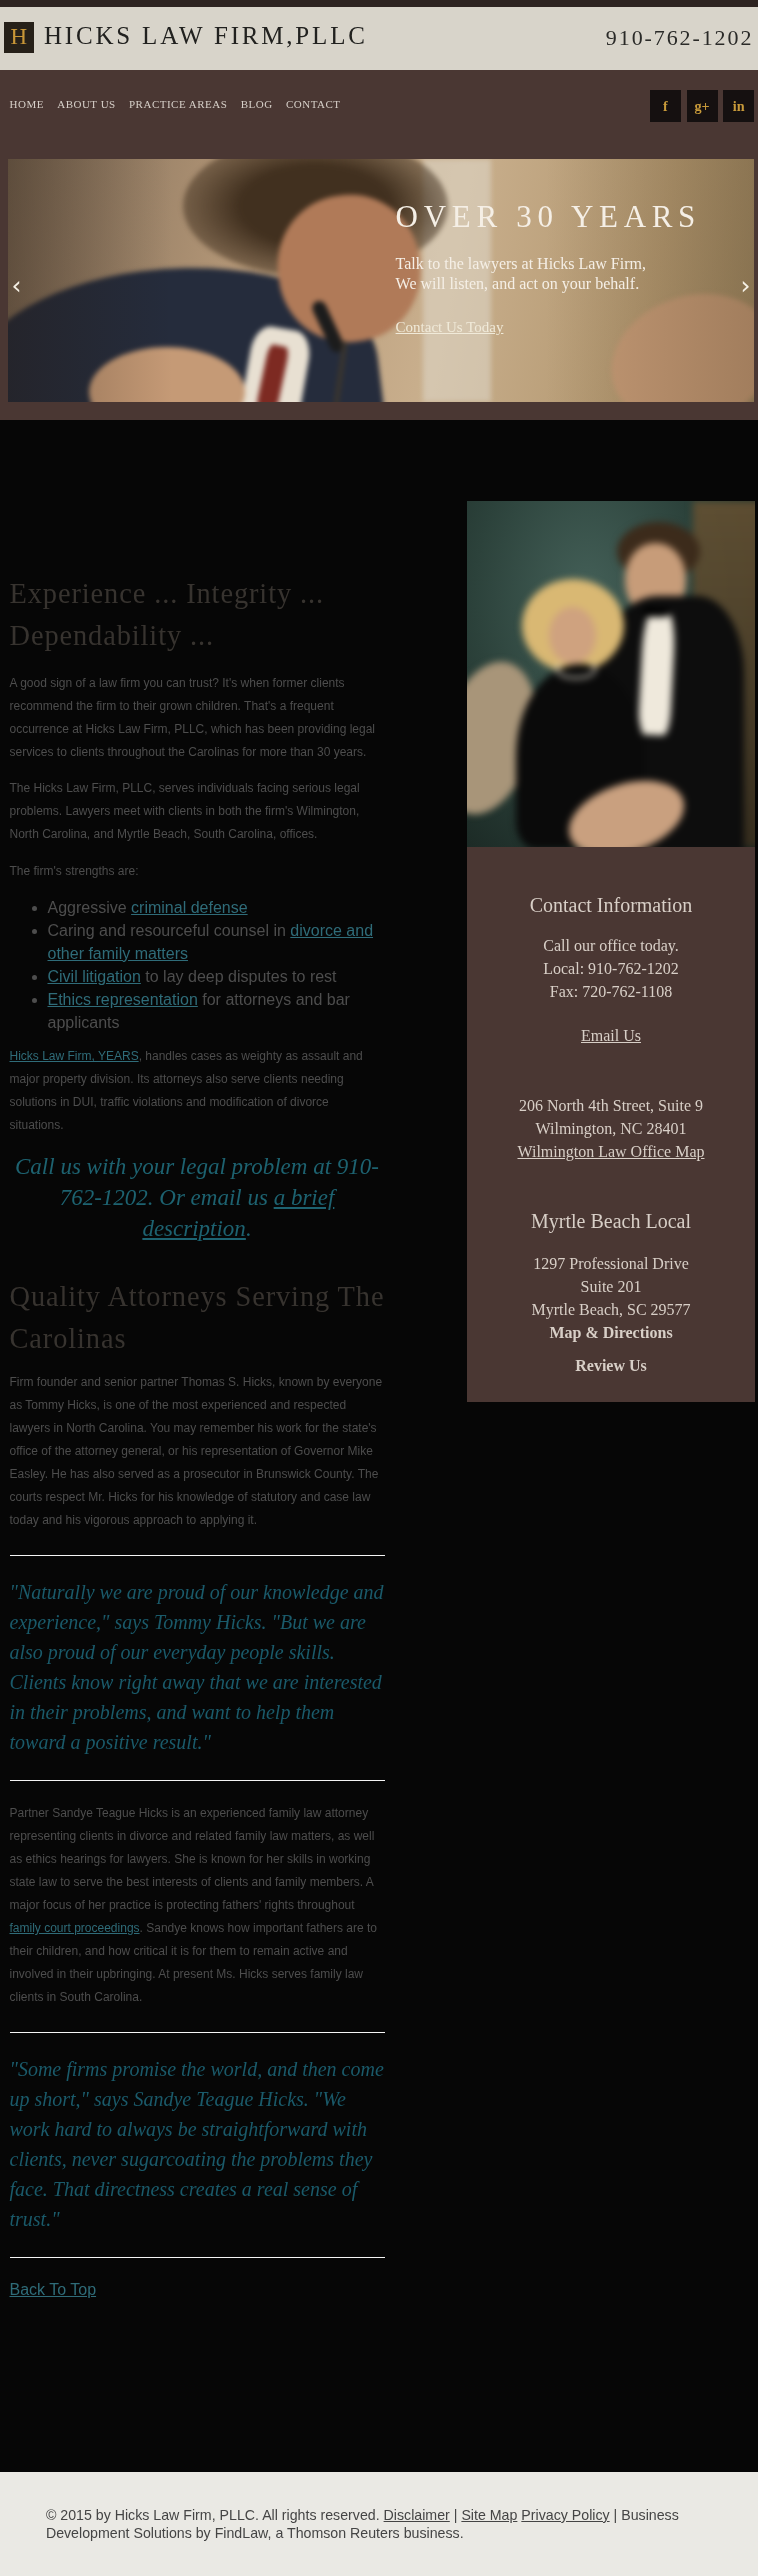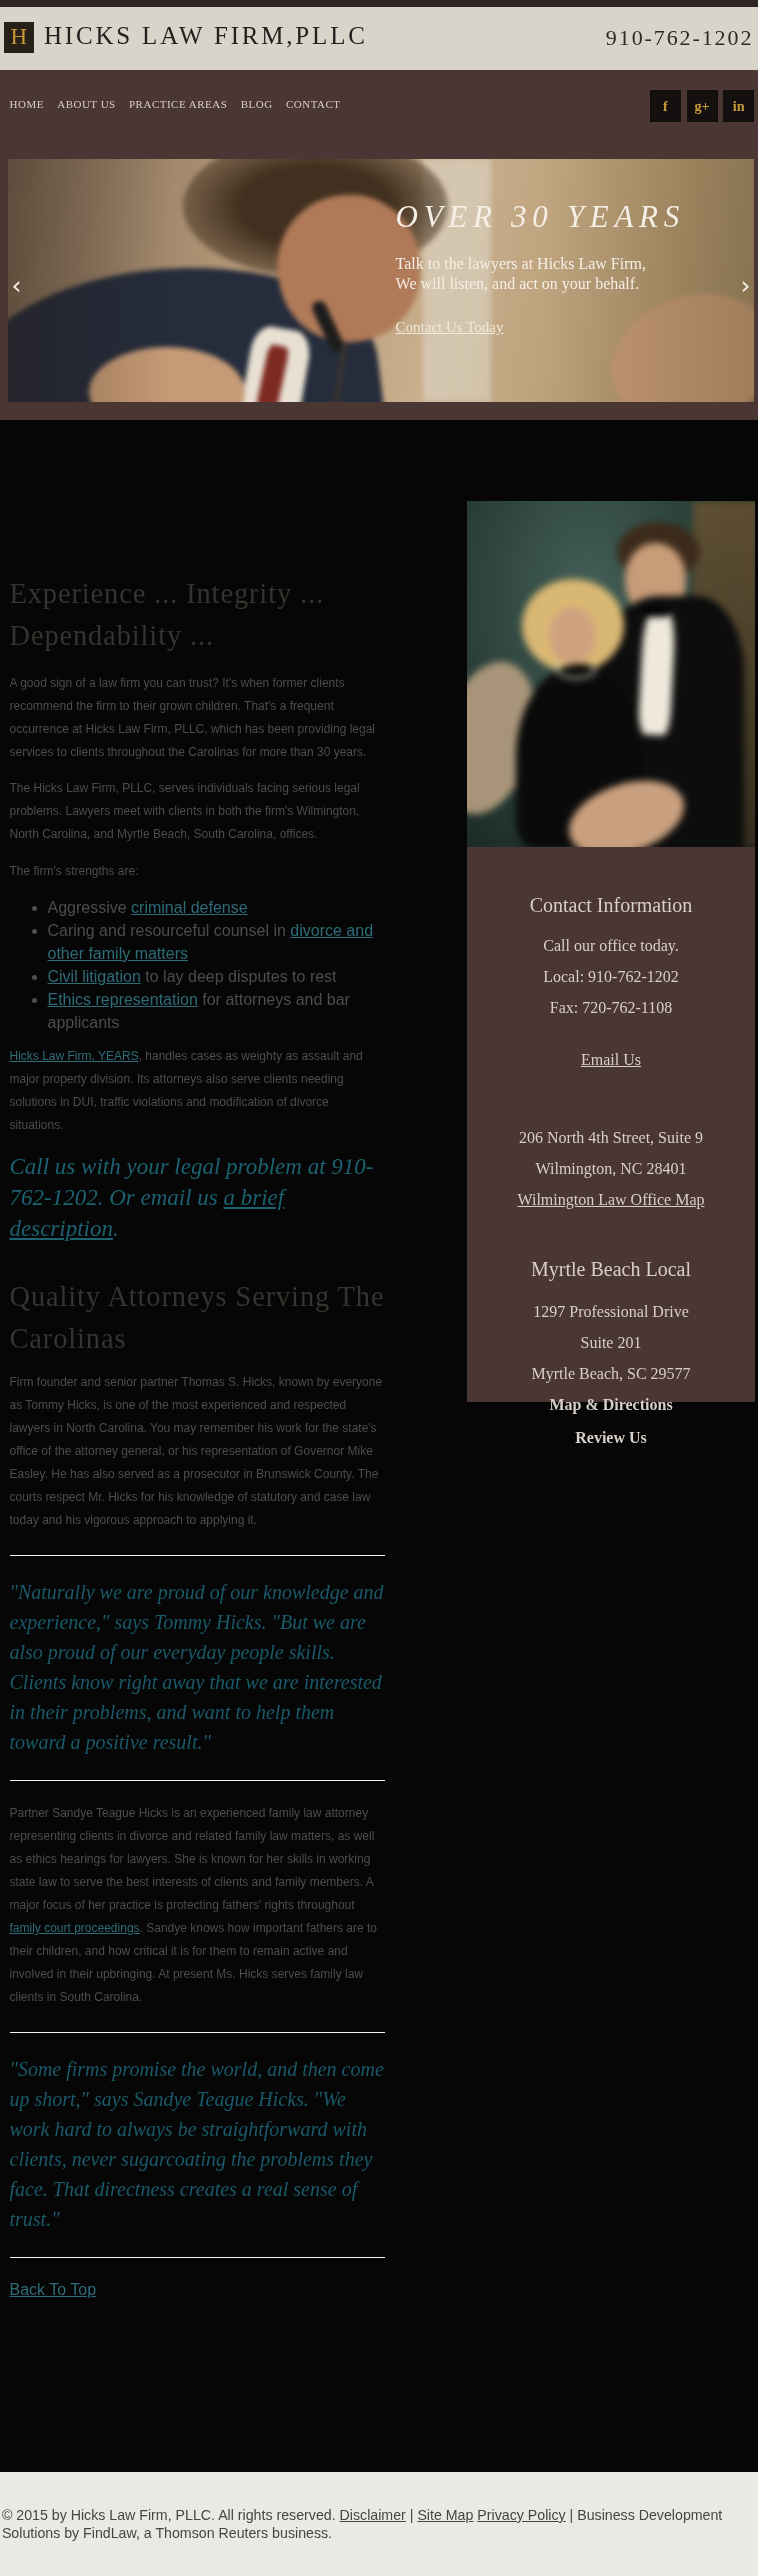--- a/index.html
+++ b/index.html
@@ -46,42 +46,42 @@
   .hr-tie    { left:254px; top:186px; width:21px; height:68px; background:#7d2a22; transform:rotate(12deg); border-radius:20%; }
   .hr-mic    { left:313px; top:140px; width:14.2px; height:55px; background:#1c1c1c; border-radius:7.6px; transform:rotate(-25deg); }
   .hr-stand  { left:330px; top:182px; width:4.7px; height:66px; background:#3a352e; transform:rotate(8deg); }
   .hr-strip  { left:415px; top:0; width:68px; height:243px; background:rgba(226,221,210,0.5); }
   .hr-hand-r { left:602px; top:137px; width:166px; height:128px; background:#c59a76; border-radius:50%; transform:rotate(-18deg); }
   .hr-hand-l { left:81px; top:188px; width:156px; height:90px; background:#c59a76; border-radius:50%; }
   .hero-vignette { position:absolute; inset:0;
     background:linear-gradient(to right, rgba(35,22,12,0.35), rgba(0,0,0,0) 22%, rgba(0,0,0,0) 72%, rgba(70,52,28,0.28)); }
   .hero-text { position:absolute; left:388px; top:40px; width:351px; color:#f5efe6; }
   .hero-title { font-family:"Liberation Serif",serif; font-size:31px; letter-spacing:5.7px;
-    white-space:nowrap; margin:0 0 19px 0; font-weight:normal;font-style:italic; }
+    white-space:nowrap; margin:0 0 19px 0; font-weight:normal; }
   .hero-sub { font-family:"Liberation Serif",serif; font-size:16px; line-height:20px; margin:0 0 24px 0; }
   .hero-cta { font-family:"Liberation Serif",serif; font-size:15px; color:#f0ead9;
     text-decoration:underline; cursor:pointer; }
   .chev { position:absolute; top:114px; color:#f5f0e5; font-size:25px; line-height:25px;
     cursor:pointer; font-family:"DejaVu Sans",sans-serif; }
   .chev-left { left:3.8px; }
   .chev-right { left:733px; }
 
   
   .main { position:absolute; top:421px; left:0; width:758px; height:2051px; background:#060606; overflow:hidden; }
   .left-col { position:absolute; left:9.5px; top:0; width:375px; padding-top:152px; }
   .h-big { font-family:"Liberation Serif",serif; font-weight:normal; font-size:28.4px;
     line-height:42px; letter-spacing:0.9px; color:#37332f; margin:0 0 15px 0; }
   .h2-big { margin-top:32px; margin-bottom:11.4px; }
   .p-body { font-size:12px; line-height:23px; color:#4d4d4d; margin:0 0 13.3px 0; }
   .strengths { margin:11.4px 0 11.4px 0; padding:0 0 0 38px; color:#4d4d4d;
     font-size:16px; line-height:23px; }
   .strengths li { margin:0; }
   a.teal, .teal-link { color:#2f6c79; text-decoration:underline; cursor:pointer; }
   .callout { font-family:"Liberation Serif",serif; font-style:italic; font-size:23px;
-    line-height:31px; color:#1d6270; margin:9.5px 0 23px 0; }
+    line-height:31px; color:#1d6270; margin:9.5px 0 23px 0;text-align:center; }
   .callout a { color:#1d6270; text-decoration:underline; cursor:pointer; }
   .rule { border:none; border-top:1.9px solid #f4f4f4; margin:23px 0 21px 0; }
   .quote { font-family:"Liberation Serif",serif; font-style:italic; font-size:20px;
     line-height:30px; color:#1a5a6a; margin:0; }
   .back-top { display:inline-block; margin-top:1.9px; font-size:16px; color:#2f6c79;
     text-decoration:underline; cursor:pointer; }
 
   
   .sidebar { position:absolute; left:467px; top:80px; width:288px; }
   .portrait { position:relative; width:288px; height:346px; overflow:hidden;
@@ -96,30 +96,30 @@
   .pt-bowtie  { left:176px; top:106px; width:26.5px; height:10.4px; background:#000; border-radius:30%; }
   .pt-wm-hair { left:55px; top:78px; width:102px; height:93px; background:#d9b873; border-radius:50%; }
   .pt-wm-face { left:82px; top:106px; width:47px; height:57px; background:#cfa27f; border-radius:50%; }
   .pt-dress   { left:49px; top:163px; width:128px; height:185px; background:#0a0a0a; border-radius:50% 50% 15% 15%; }
   .pt-pearls  { left:89px; top:159px; width:40px; height:19px; border:2.8px solid #e8e2d4; border-top-color:transparent; border-radius:50%; background:transparent; }
   .pt-chair   { left:-24px; top:159px; width:90px; height:156px; background:#a89579; border-radius:50%; transform:rotate(15deg); }
   .pt-legs    { left:100px; top:283px; width:119px; height:68px; background:#c9a07f; border-radius:50%; transform:rotate(-18deg); }
   .contact-panel { width:288px; height:555px; background:#4a3733; color:#d8cfc7;
     font-family:"Liberation Serif",serif; text-align:center; font-size:16px; line-height:23px; }
   .cp-heading { font-size:20px; padding-top:47px; margin:0 0 17px 0; font-weight:normal; }
-  .cp-line { margin:8px; }
+  .cp-line { margin:0; }
   .cp-link { color:#d8cfc7; text-decoration:underline; cursor:pointer; }
   .cp-gap-sm { height:21px; }
   .cp-gap-lg { height:47px; }
   .cp-office-heading { font-size:20px; margin:0 0 19px 0; font-weight:normal; }
   .cp-plain-link { color:#d8cfc7; cursor:pointer;font-weight:bold; }
   .cp-review { margin-top:10.4px; }
 
   
-  .footer { position:absolute; top:2472px; left:0; width:758px; height:104px; background:#eae9e4; }
+  .footer { position:absolute; top:2472px; left:0; width:758px; height:104px; background:#eae9e4;padding-left:44px; }
   .footer-text { padding:34px 7.6px 0 1.9px; font-size:14.2px; line-height:18px; color:#454545; }
   .footer-text a { color:#454545; text-decoration:underline; cursor:pointer; }
 </style>
 </head>
 <body>
 
 <div class="top-strip"></div>
 
 <div class="header">
   <div class="logo-box">

